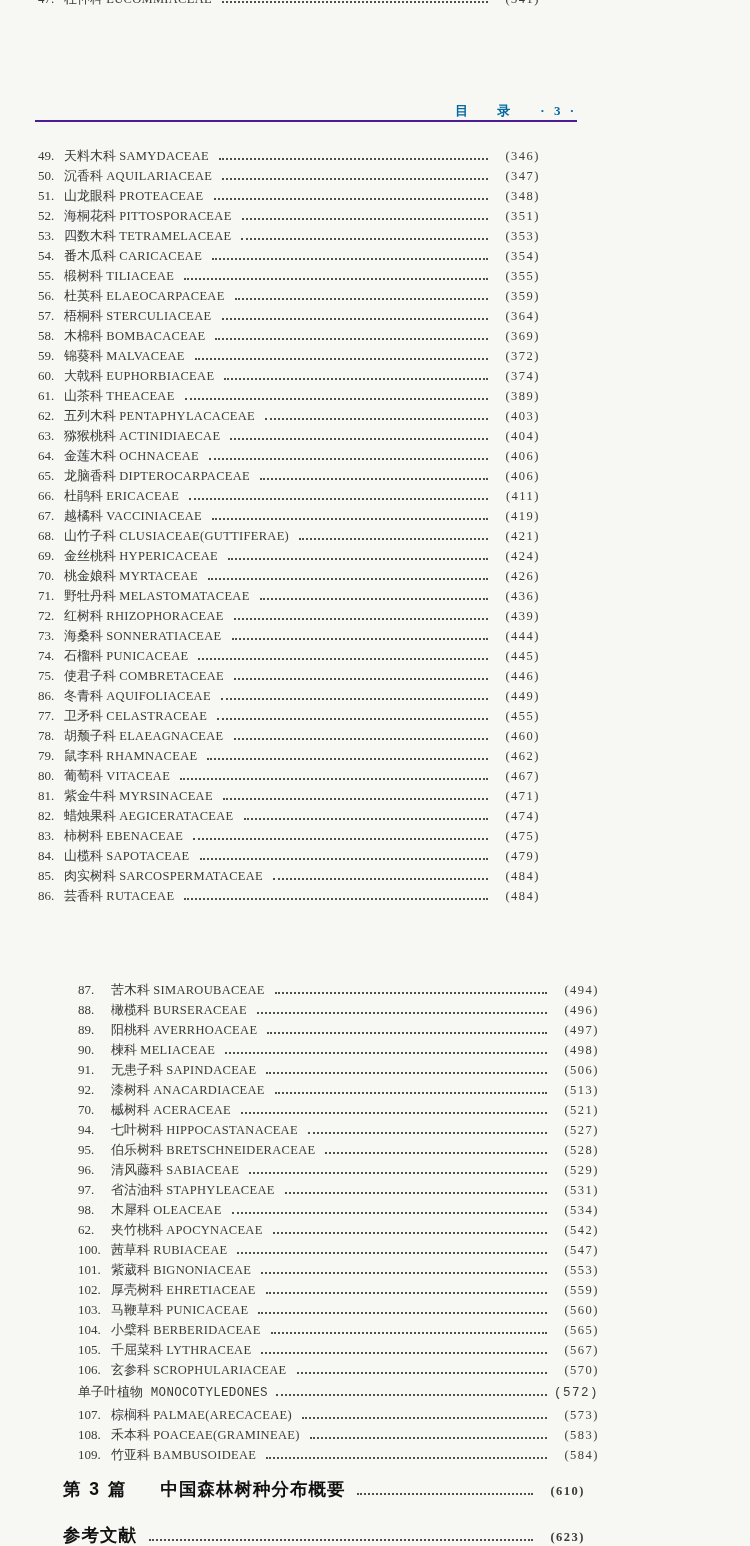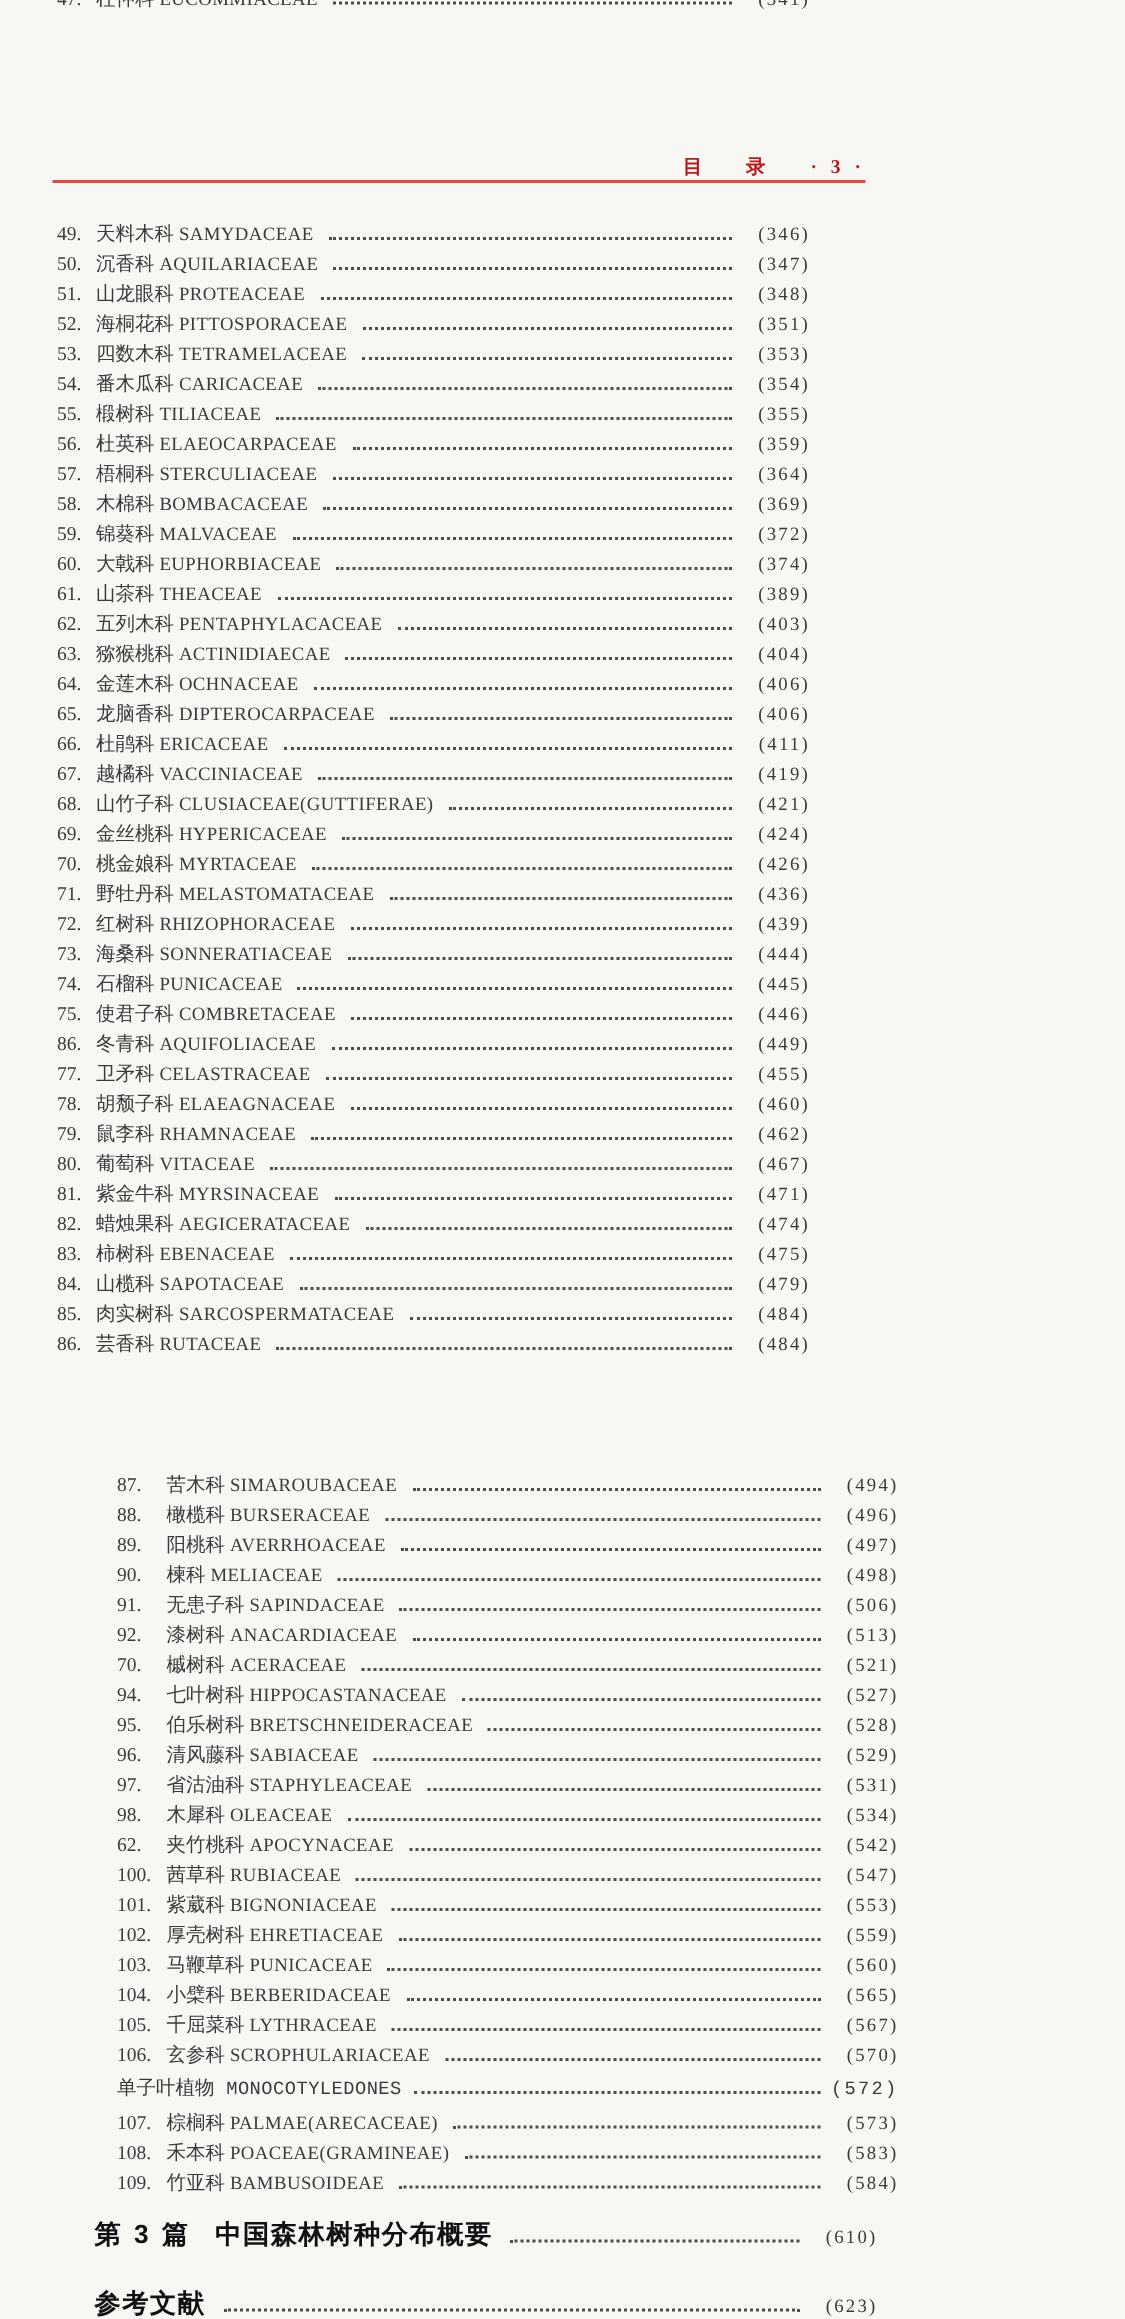--- a/index.html
+++ b/index.html
@@ -40,24 +40,24 @@
     letter-spacing: 1.5px;
     font-size: 12.5px;
   }
 
   
   #top-partial { position: absolute; top: -11px; left: 38px; width: 502px; }
 
   #page-header {
     position: absolute;
     top: 103px; left: 35px; width: 542px; height: 17px;
-    border-bottom: 2px solid #ef4444;
+    border-bottom: 2px solid #4c1d95;
     text-align: right;
     font-size: 13px; line-height: 15px;
-    color: #b91c1c;
+    color: #0369a1;
   }
   #page-header .hdr-title {
     font-family: "Liberation Sans", sans-serif;
     font-weight: bold;
     letter-spacing: 8px;
   }
   #page-header .hdr-page {
     font-weight: bold;
     margin-left: 22px;
     letter-spacing: 3px;
@@ -77,25 +77,25 @@
     color: #111;
   }
   .section-row + .section-row { margin-top: 20px; }
   .section-row .prefix,
   .section-row .sec-title {
     font-family: "Liberation Sans", sans-serif;
     font-weight: bold;
     font-size: 17.5px;
     flex: none;
   }
-  .section-row .prefix { margin-right: 16px; letter-spacing: 2px; }
+  .section-row .prefix { margin-right: 33px; letter-spacing: 2px; }
   .section-row .prefix:empty { margin-right: 0; }
   .section-row .sec-title { letter-spacing: 1px; padding-right: 6px; }
   .section-row .leader { margin-bottom: 7px; }
-  .section-row .pageno { font-weight: normal; color: #3a3a3a; }
+  .section-row .pageno { font-weight: bold; color: #3a3a3a; }
 </style>
 </head>
 <body>
 
 <div class="page">
 
   <div id="top-partial">
 
       <div class="row">
         <span class="num">47.</span>

